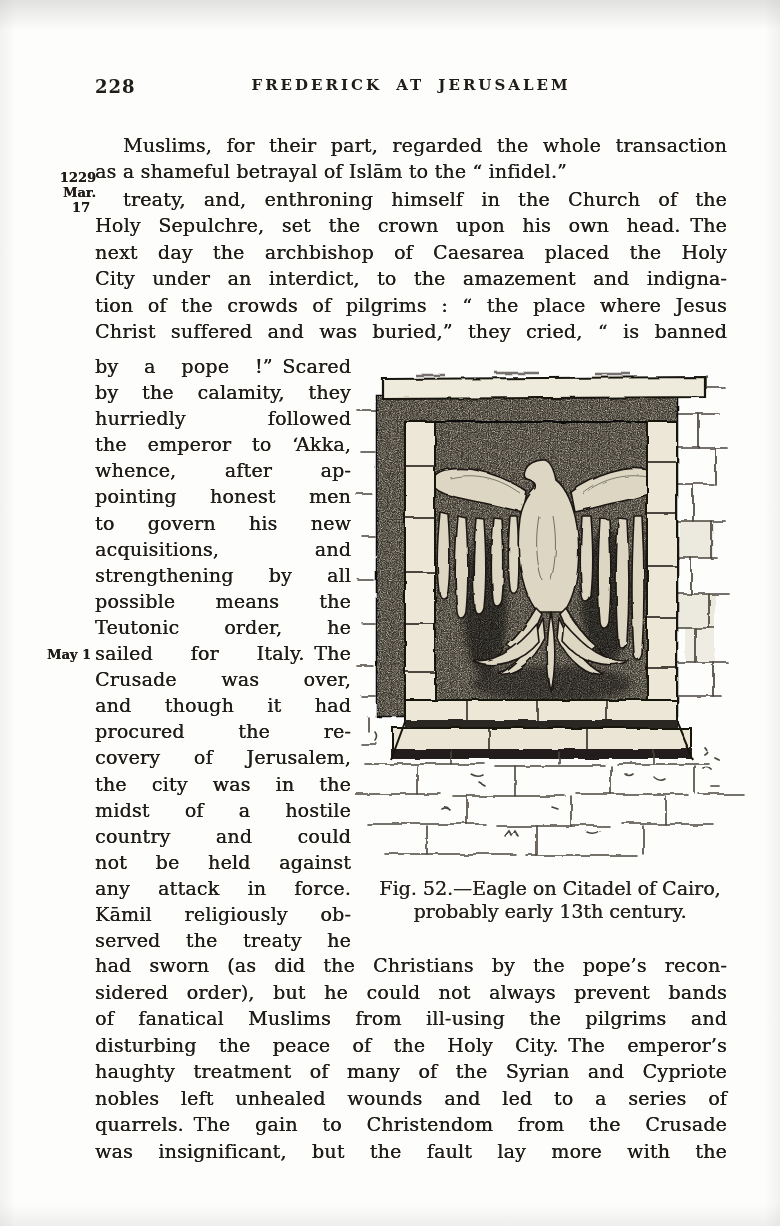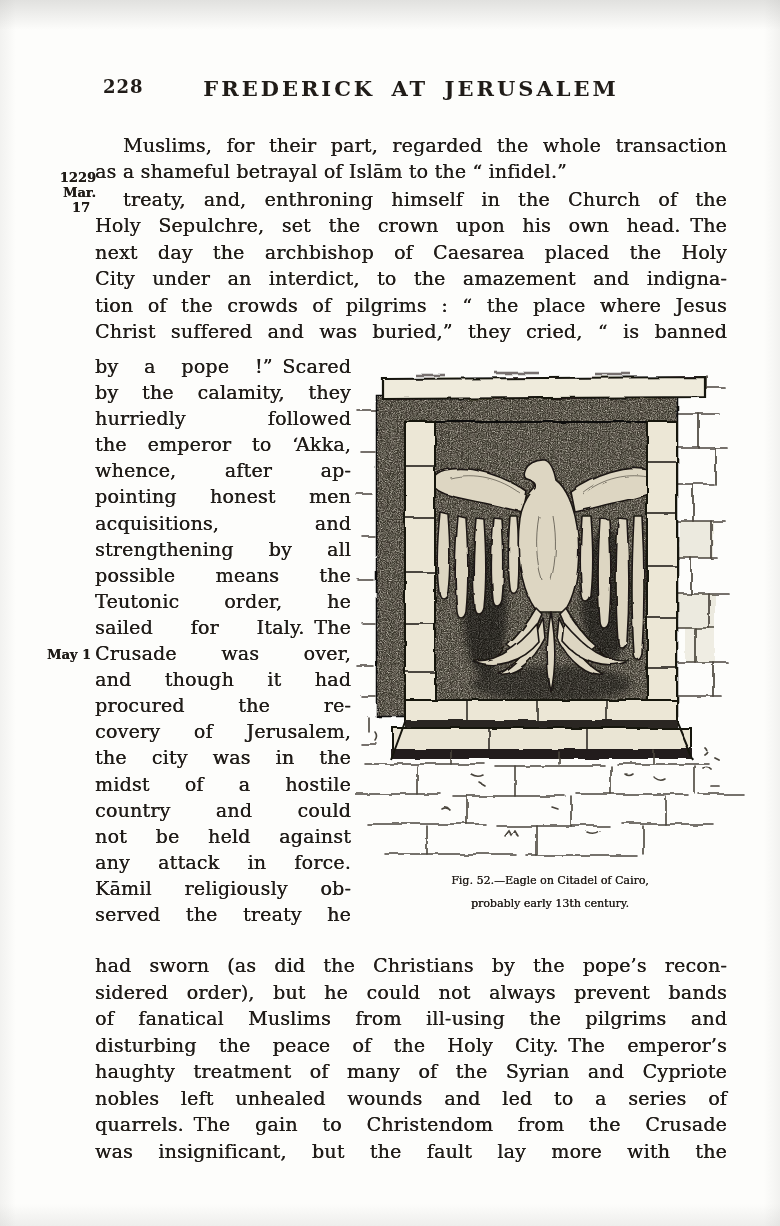--- a/index.html
+++ b/index.html
@@ -13,43 +13,43 @@
       linear-gradient(0deg, rgba(160,160,158,.16), rgba(160,160,158,0) 22px),
       linear-gradient(90deg, rgba(160,160,158,.12), rgba(160,160,158,0) 16px),
       linear-gradient(270deg, rgba(160,160,158,.12), rgba(160,160,158,0) 16px);
     overflow:hidden;
     font-family:"DejaVu Serif","Liberation Serif",serif;
     color:#201c18;
   }
   .abs{position:absolute;}
   
   .header-row{left:95px;top:76px;width:632px;height:26px;}
-  .page-number{position:absolute;left:8px;top:0;font-size:18px;font-weight:bold;letter-spacing:1px;}
+  .page-number{position:absolute;left:0;top:0;font-size:18px;font-weight:bold;letter-spacing:1px;}
   .running-title{position:absolute;left:0;top:0;width:100%;text-align:center;
-    font-size:21px;font-weight:bold;letter-spacing:3px;word-spacing:6px;}
+    font-size:15px;font-weight:bold;letter-spacing:3px;word-spacing:6px;}
   
   .textblock{font-size:19px;letter-spacing:.2px;text-shadow:.3px 0 0 currentColor;}
   .textblock .line{text-align:justify;text-align-last:justify;height:26.4px;overflow:visible;white-space:nowrap;}
   .tb-p1{left:95px;top:114px;width:632px;}
   .tb-p2full{left:95px;top:168px;width:632px;}
   .tb-narrow{left:95px;top:355px;width:256px;}
   .tb-narrow .line{height:26.1px;}
   .tb-end{left:95px;top:954px;width:632px;}
   .tb-end .line{height:26.5px;}
   .indent-first .line:first-child{text-indent:28px;margin-top:20px;}
   .no-just-last .line:last-child{text-align-last:left;}
   
   .margin-note{font-size:13px;font-weight:bold;line-height:15px;text-shadow:.2px 0 0 currentColor;}
   .margin-note .line{text-align-last:right;height:15px;white-space:nowrap;}
   .mn-treaty{left:40px;top:170px;width:56px;}
   .mn-treaty .line:nth-child(3){padding-right:6px;}
   .mn-sail{left:33px;top:647px;width:58px;text-align:right;white-space:nowrap;}
   
   .figure{left:355px;top:366px;width:390px;}
-  .fig-caption{font-size:11px;line-height:22.5px;color:#27221e;
+  .fig-caption{margin-top:7px;font-size:19px;line-height:22.5px;color:#27221e;
     text-shadow:.25px 0 0 currentColor;}
   .fig-caption .line{text-align:center;text-align-last:center;white-space:nowrap;}
 </style>
 </head>
 <body>
 
 <div class="page">
 
   <div class="abs header-row">
     <span class="page-number">228</span>
@@ -78,20 +78,21 @@
       <div class="line">Christ suffered and was buried,” they cried, “ is banned</div>
     </div>
 
   <div class="abs textblock tb-narrow">
       <div class="line">by a pope !” Scared</div>
       <div class="line">by the calamity, they</div>
       <div class="line">hurriedly followed</div>
       <div class="line">the emperor to ‘Akka,</div>
       <div class="line">whence, after ap-</div>
       <div class="line">pointing honest men</div>
+      <div class="line">to govern his new</div>
       <div class="line">acquisitions, and</div>
       <div class="line">strengthening by all</div>
       <div class="line">possible means the</div>
       <div class="line">Teutonic order, he</div>
       <div class="line">sailed for Italy. The</div>
       <div class="line">Crusade was over,</div>
       <div class="line">and though it had</div>
       <div class="line">procured the re-</div>
       <div class="line">covery of Jerusalem,</div>
       <div class="line">the city was in the</div>

